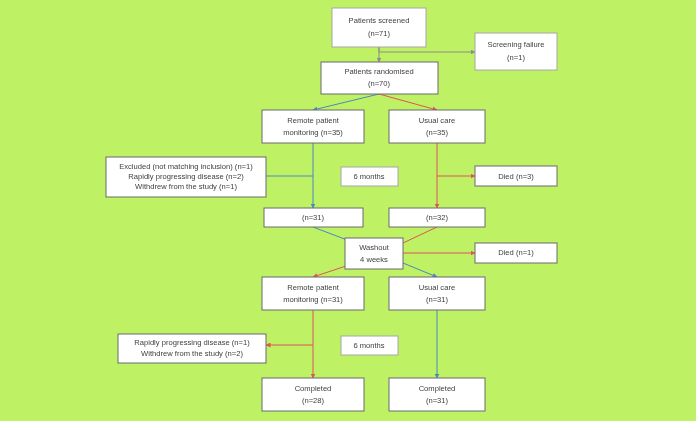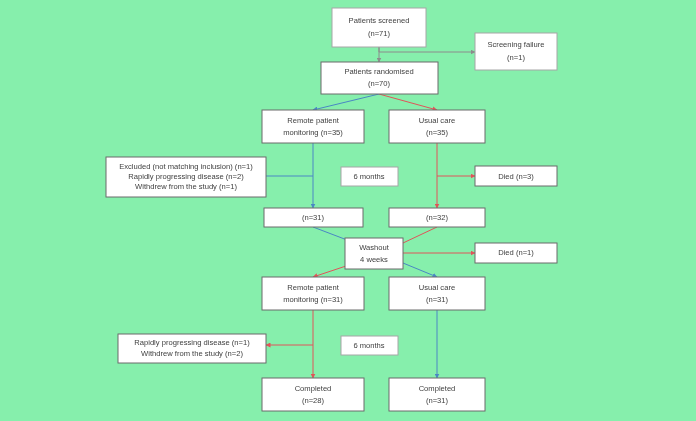--- a/index.html
+++ b/index.html
@@ -8,21 +8,21 @@
     padding: 0;
     background: #ffffff;
   }
   body {
     font-family: "Liberation Sans", sans-serif;
   }
   #diagram-root {
     position: relative;
     width: 696px;
     height: 421px;
-    background: #86efac;
+    background: #bef264;
     overflow: hidden;
   }
   svg.flow-canvas {
     position: absolute;
     left: 0;
     top: 0;
     width: 696px;
     height: 421px;
   }
   .node-rect {

